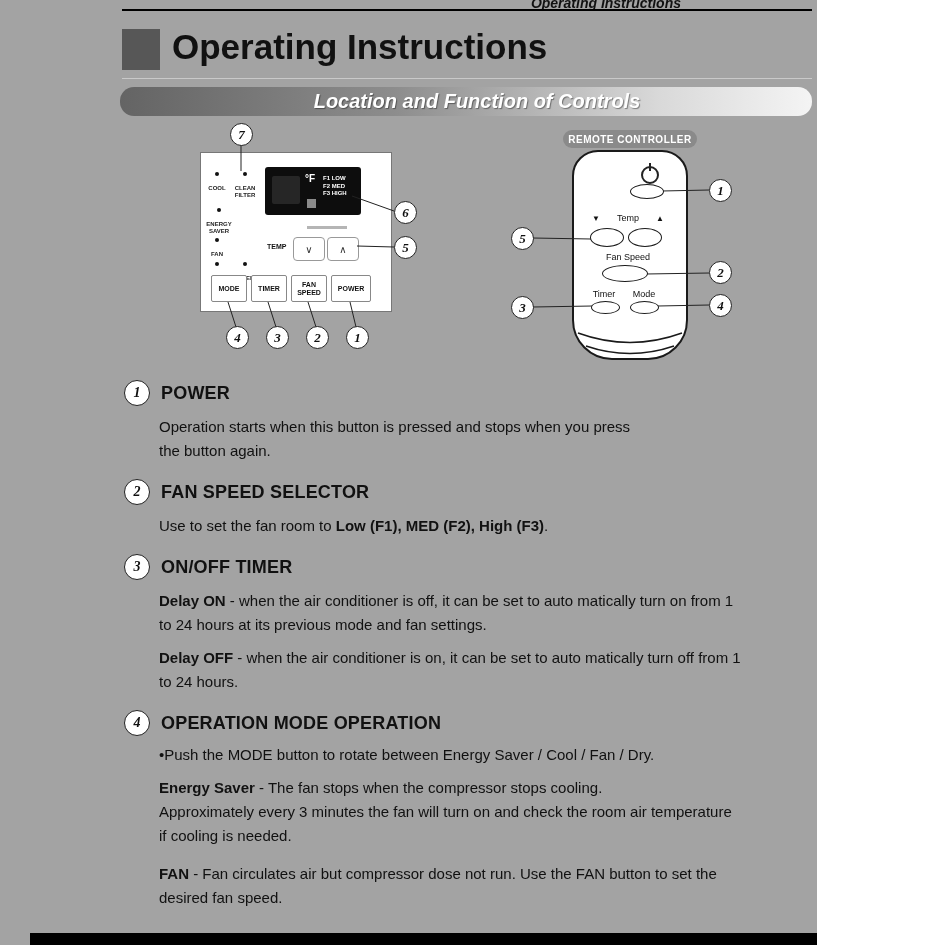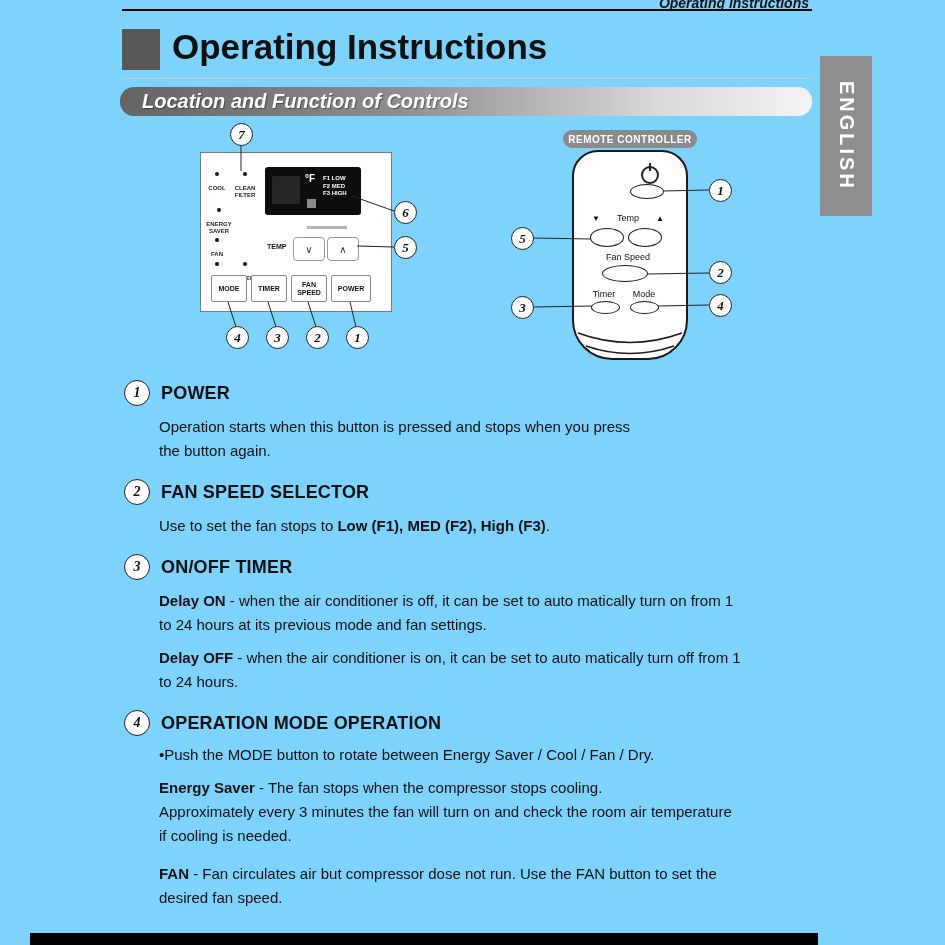--- a/index.html
+++ b/index.html
@@ -1,27 +1,27 @@
 <!DOCTYPE html>
 <html><head>
 <meta charset="utf-8">
 <style>
   html,body{margin:0;padding:0;background:#fff;}
-  .page{position:relative;width:945px;height:945px;background:#7dd3fc;overflow:hidden;
+  .page{position:relative;width:817px;height:945px;background:#a3a3a3;overflow:hidden;
         font-family:"Liberation Sans","DejaVu Sans",sans-serif;color:#111;}
 
   
   .running-head{position:absolute;top:-5px;right:136px;font-style:italic;font-weight:700;font-size:14px;}
   .top-rule{position:absolute;top:9px;left:122px;width:690px;height:2px;background:#000;}
   .title-square{position:absolute;left:122px;top:29px;width:38px;height:41px;background:#575757;}
   .page-title{position:absolute;left:172px;top:27px;margin:0;font-size:35px;font-weight:700;}
   .title-rule{position:absolute;left:122px;top:78px;width:690px;height:1px;background:#c9c9c9;}
   .banner{position:absolute;left:120px;top:87px;width:692px;height:29px;border-radius:14px;box-sizing:border-box;
           background:linear-gradient(90deg,#646464 0%,#8d8d8d 40%,#d9d9d9 78%,#f4f4f4 100%);
-          display:flex;align-items:center;padding-left:22px;}
+          display:flex;align-items:center;padding-left:22px;justify-content:center;}
   .banner-text{font-style:italic;font-weight:700;font-size:20px;color:#fff;text-shadow:1px 1px 1px rgba(0,0,0,.4);}
   .lang-tab{position:absolute;left:820px;top:56px;width:52px;height:160px;background:#8e8e8e;color:#fff;
             display:flex;align-items:center;justify-content:center;writing-mode:vertical-rl;
             font-weight:700;font-size:20px;letter-spacing:3px;}
 
   
   .callout{position:absolute;width:21px;height:21px;border:1.5px solid #222;border-radius:50%;background:#fff;
            display:flex;align-items:center;justify-content:center;z-index:3;
            font-family:"Liberation Serif","DejaVu Serif",serif;font-style:italic;font-weight:700;font-size:13px;}
 
@@ -207,21 +207,21 @@
       <div class="sec-num">1</div>
       <div class="sec-title">POWER</div>
     </div>
     <p class="sec-para"><span>Operation starts when this button is pressed and stops when you press
 the button again.</span></p>
 
     <div class="sec-head">
       <div class="sec-num">2</div>
       <div class="sec-title">FAN SPEED SELECTOR</div>
     </div>
-    <p class="sec-para"><span>Use to set the fan stops to </span><span class="bi">Low (F1), MED (F2), High (F3)</span><span>.</span></p>
+    <p class="sec-para"><span>Use to set the fan room to </span><span class="bi">Low (F1), MED (F2), High (F3)</span><span>.</span></p>
 
     <div class="sec-head">
       <div class="sec-num">3</div>
       <div class="sec-title">ON/OFF TIMER</div>
     </div>
     <p class="sec-para"><span class="bi">Delay ON</span><span> - when the air conditioner is off, it can be set to auto matically turn on from 1
 to 24 hours at its previous mode and fan settings.</span></p>
     <p class="sec-para"><span class="bi">Delay OFF</span><span> - when the air conditioner is on, it can be set to auto matically turn off from 1
 to 24 hours.</span></p>
 

